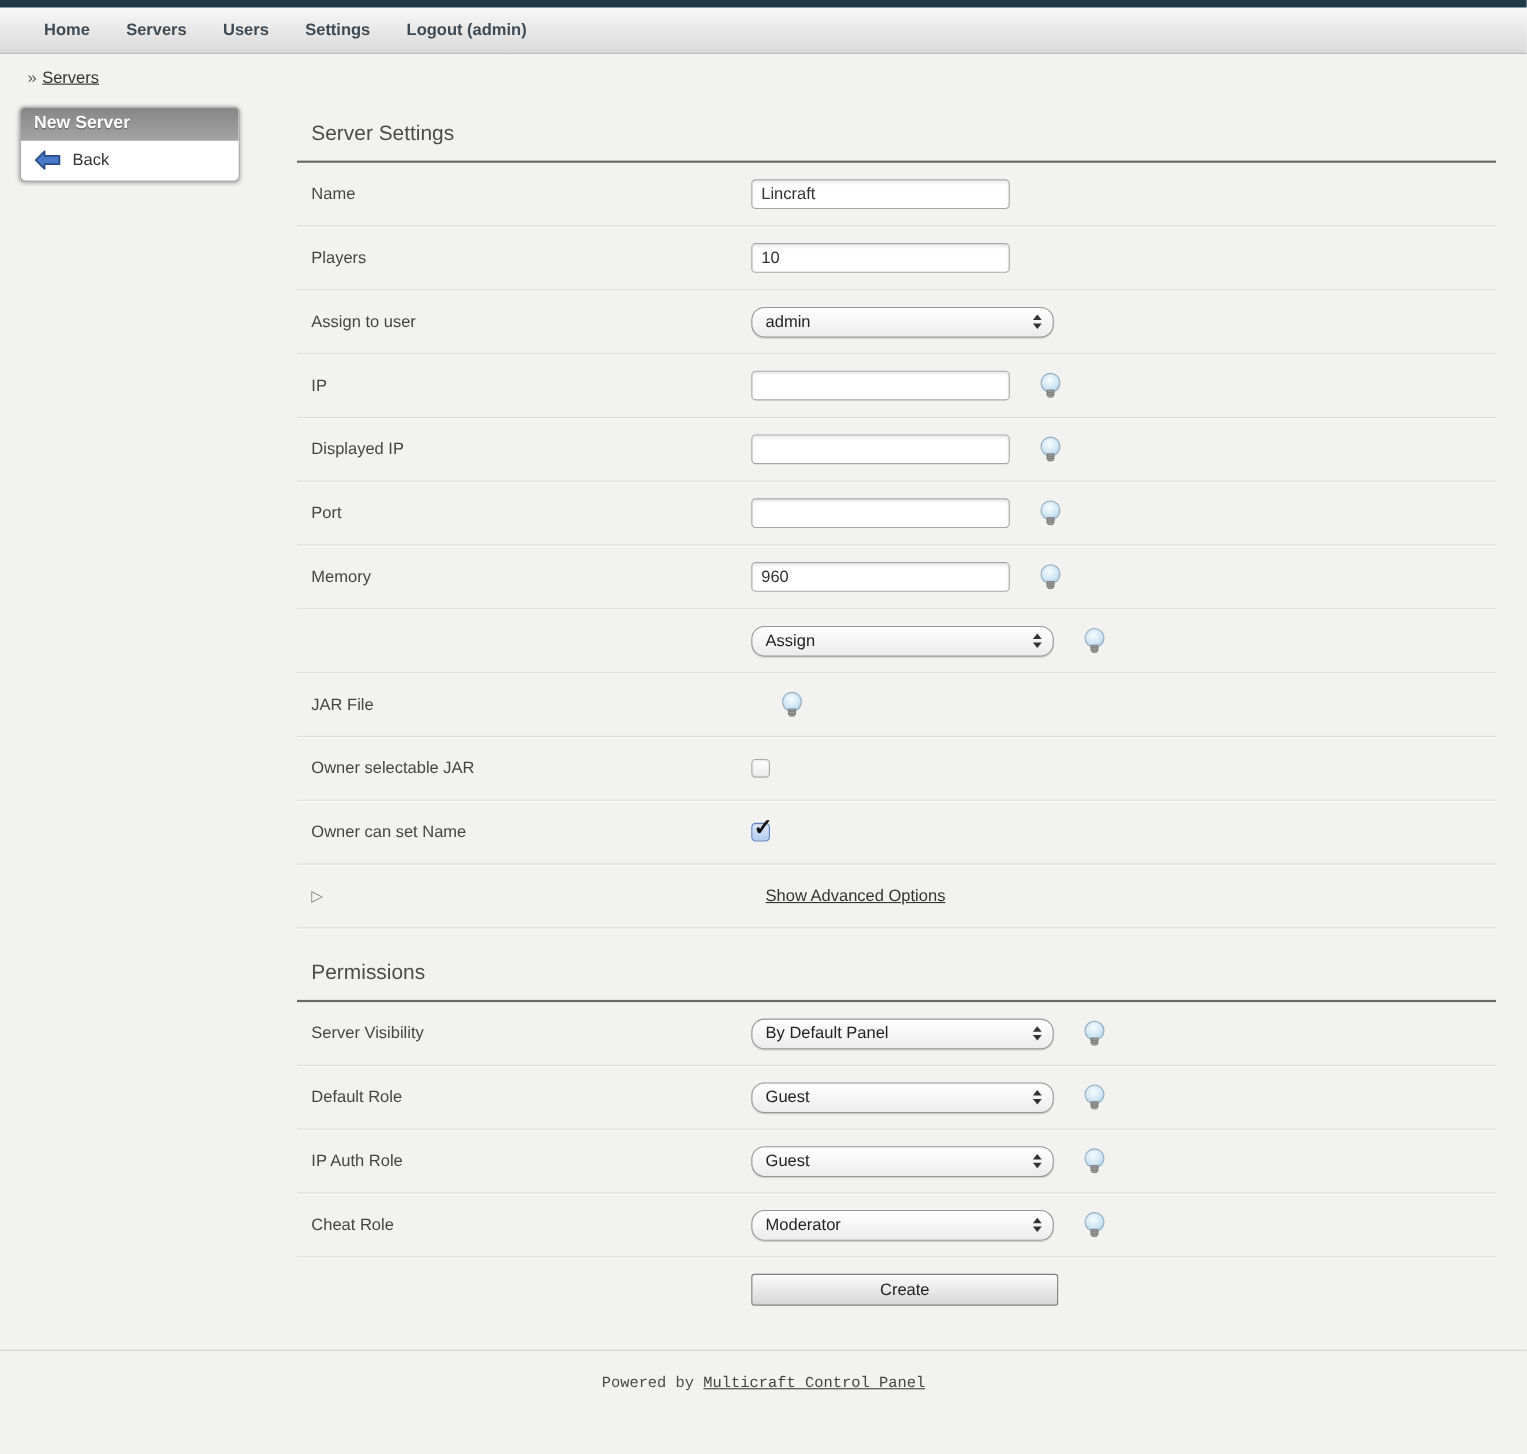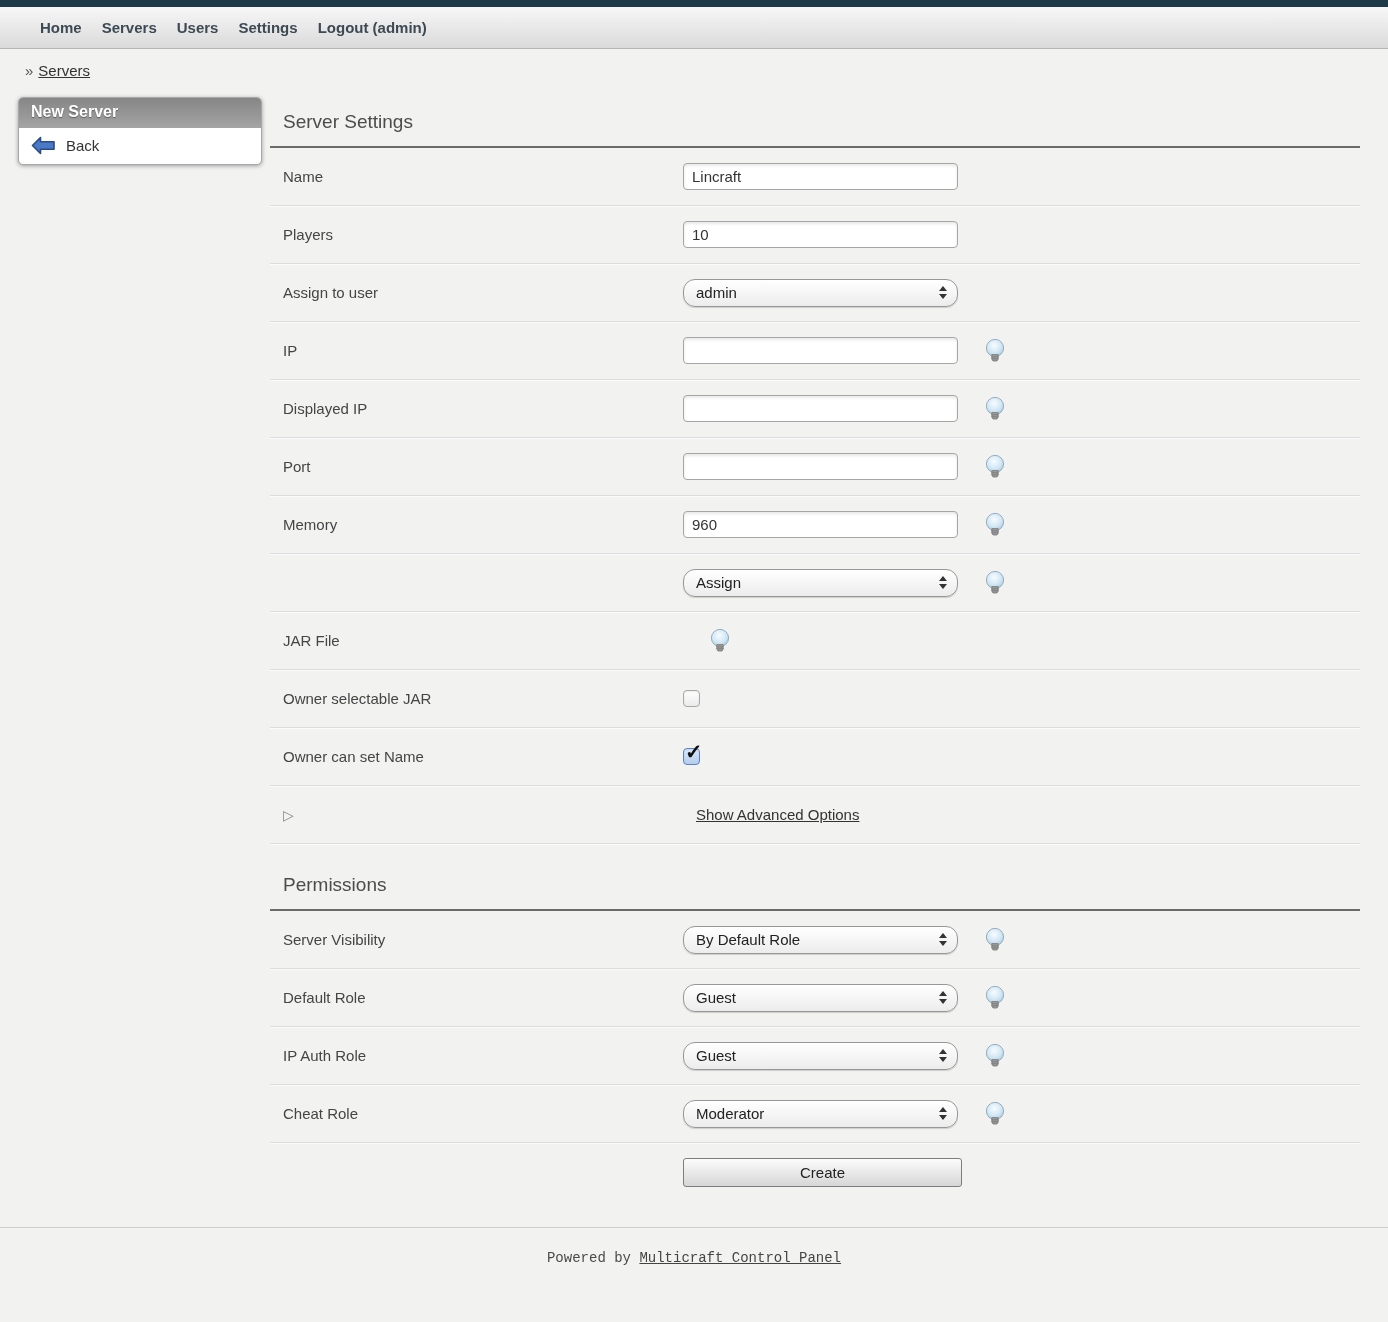--- a/index.html
+++ b/index.html
@@ -12,33 +12,33 @@
     color: #444;
     position: relative;
   }
   
   .topstrip { height: 7px; background: #1e3a49; }
   .nav {
     height: 42px;
     background: linear-gradient(#f7f7f7, #dadada);
     border-bottom: 1px solid #b5b5b5;
     display: flex; align-items: center;
-    padding-left: 40px; gap: 20px;
+    padding-left: 40px; gap: 33px;
   }
   .nav a {
     font-weight: bold; font-size: 15px;
     color: #3d4a54; text-decoration: none; cursor: pointer;
   }
   .breadcrumb { padding: 13px 0 0 25px; font-size: 15px; color: #555; }
   .breadcrumb .sym { margin-right: 5px; }
   .breadcrumb a { color: #333; text-decoration: underline; cursor: pointer; }
 
   
   .sidebar {
-    position: absolute; left: 18px; top: 97px; width: 244px;
+    position: absolute; left: 18px; top: 97px; width: 200px;
     background: #fff;
     border: 1px solid #a8a8a8; border-radius: 5px;
     box-shadow: 0 1px 4px rgba(0,0,0,.35);
     overflow: hidden;
   }
   .sidebar-header {
     background: linear-gradient(#868686, #a4a4a4);
     color: #fff; font-weight: bold; font-size: 16px;
     padding: 5px 12px 7px;
     text-shadow: 0 1px 1px rgba(0,0,0,.4);
@@ -63,21 +63,21 @@
     box-shadow: 0 1px 0 rgba(255,255,255,.7);
   }
   .frow.no-line { border-bottom: none; box-shadow: none; }
   .flabel {
     width: 413px; padding-left: 13px; flex: none;
     font-size: 15px; color: #454545;
   }
   .fcontrol { display: flex; align-items: center; }
 
   input.text {
-    width: 275px; height: 27px;
+    width: 235px; height: 27px;
     border: 1px solid #a6a6a6; border-radius: 4px;
     padding: 0 8px; font-size: 15px; color: #333;
     font-family: "Liberation Sans", sans-serif;
     background: #fff;
     box-shadow: inset 0 2px 3px rgba(0,0,0,.09);
   }
   .select {
     width: 275px; height: 28px;
     border: 1px solid #979797; border-radius: 12px;
     background: linear-gradient(#ffffff, #ececec);
@@ -333,21 +333,21 @@
 
   <h2 class="section-title second">Permissions</h2>
   <div class="hr-dark"></div>
 
   <div>
 
     <div class="frow">
       <div class="flabel">Server Visibility</div>
       <div class="fcontrol">
         <div class="select">
-          <span class="val">By Default Role</span>
+          <span class="val">By Default Panel</span>
           <span class="stepper">
               <span class="up"></span>
               <span class="down"></span>
             </span>
         </div>
         <span class="bulb">
           <svg width="22" height="25" viewBox="0 0 22 25">
               <circle cx="11" cy="10" r="8.6" fill="url(#bulbGrad)" stroke="#93aebf"></circle>
               <path d="M7.8 16.6 h6.4 v4.4 l-1.2 2 h-4 l-1.2 -2 z" fill="#9c9c9c" stroke="#777" stroke-width=".8"></path>
               <line x1="7.8" y1="18.8" x2="14.2" y2="18.8" stroke="#777" stroke-width=".8"></line>

